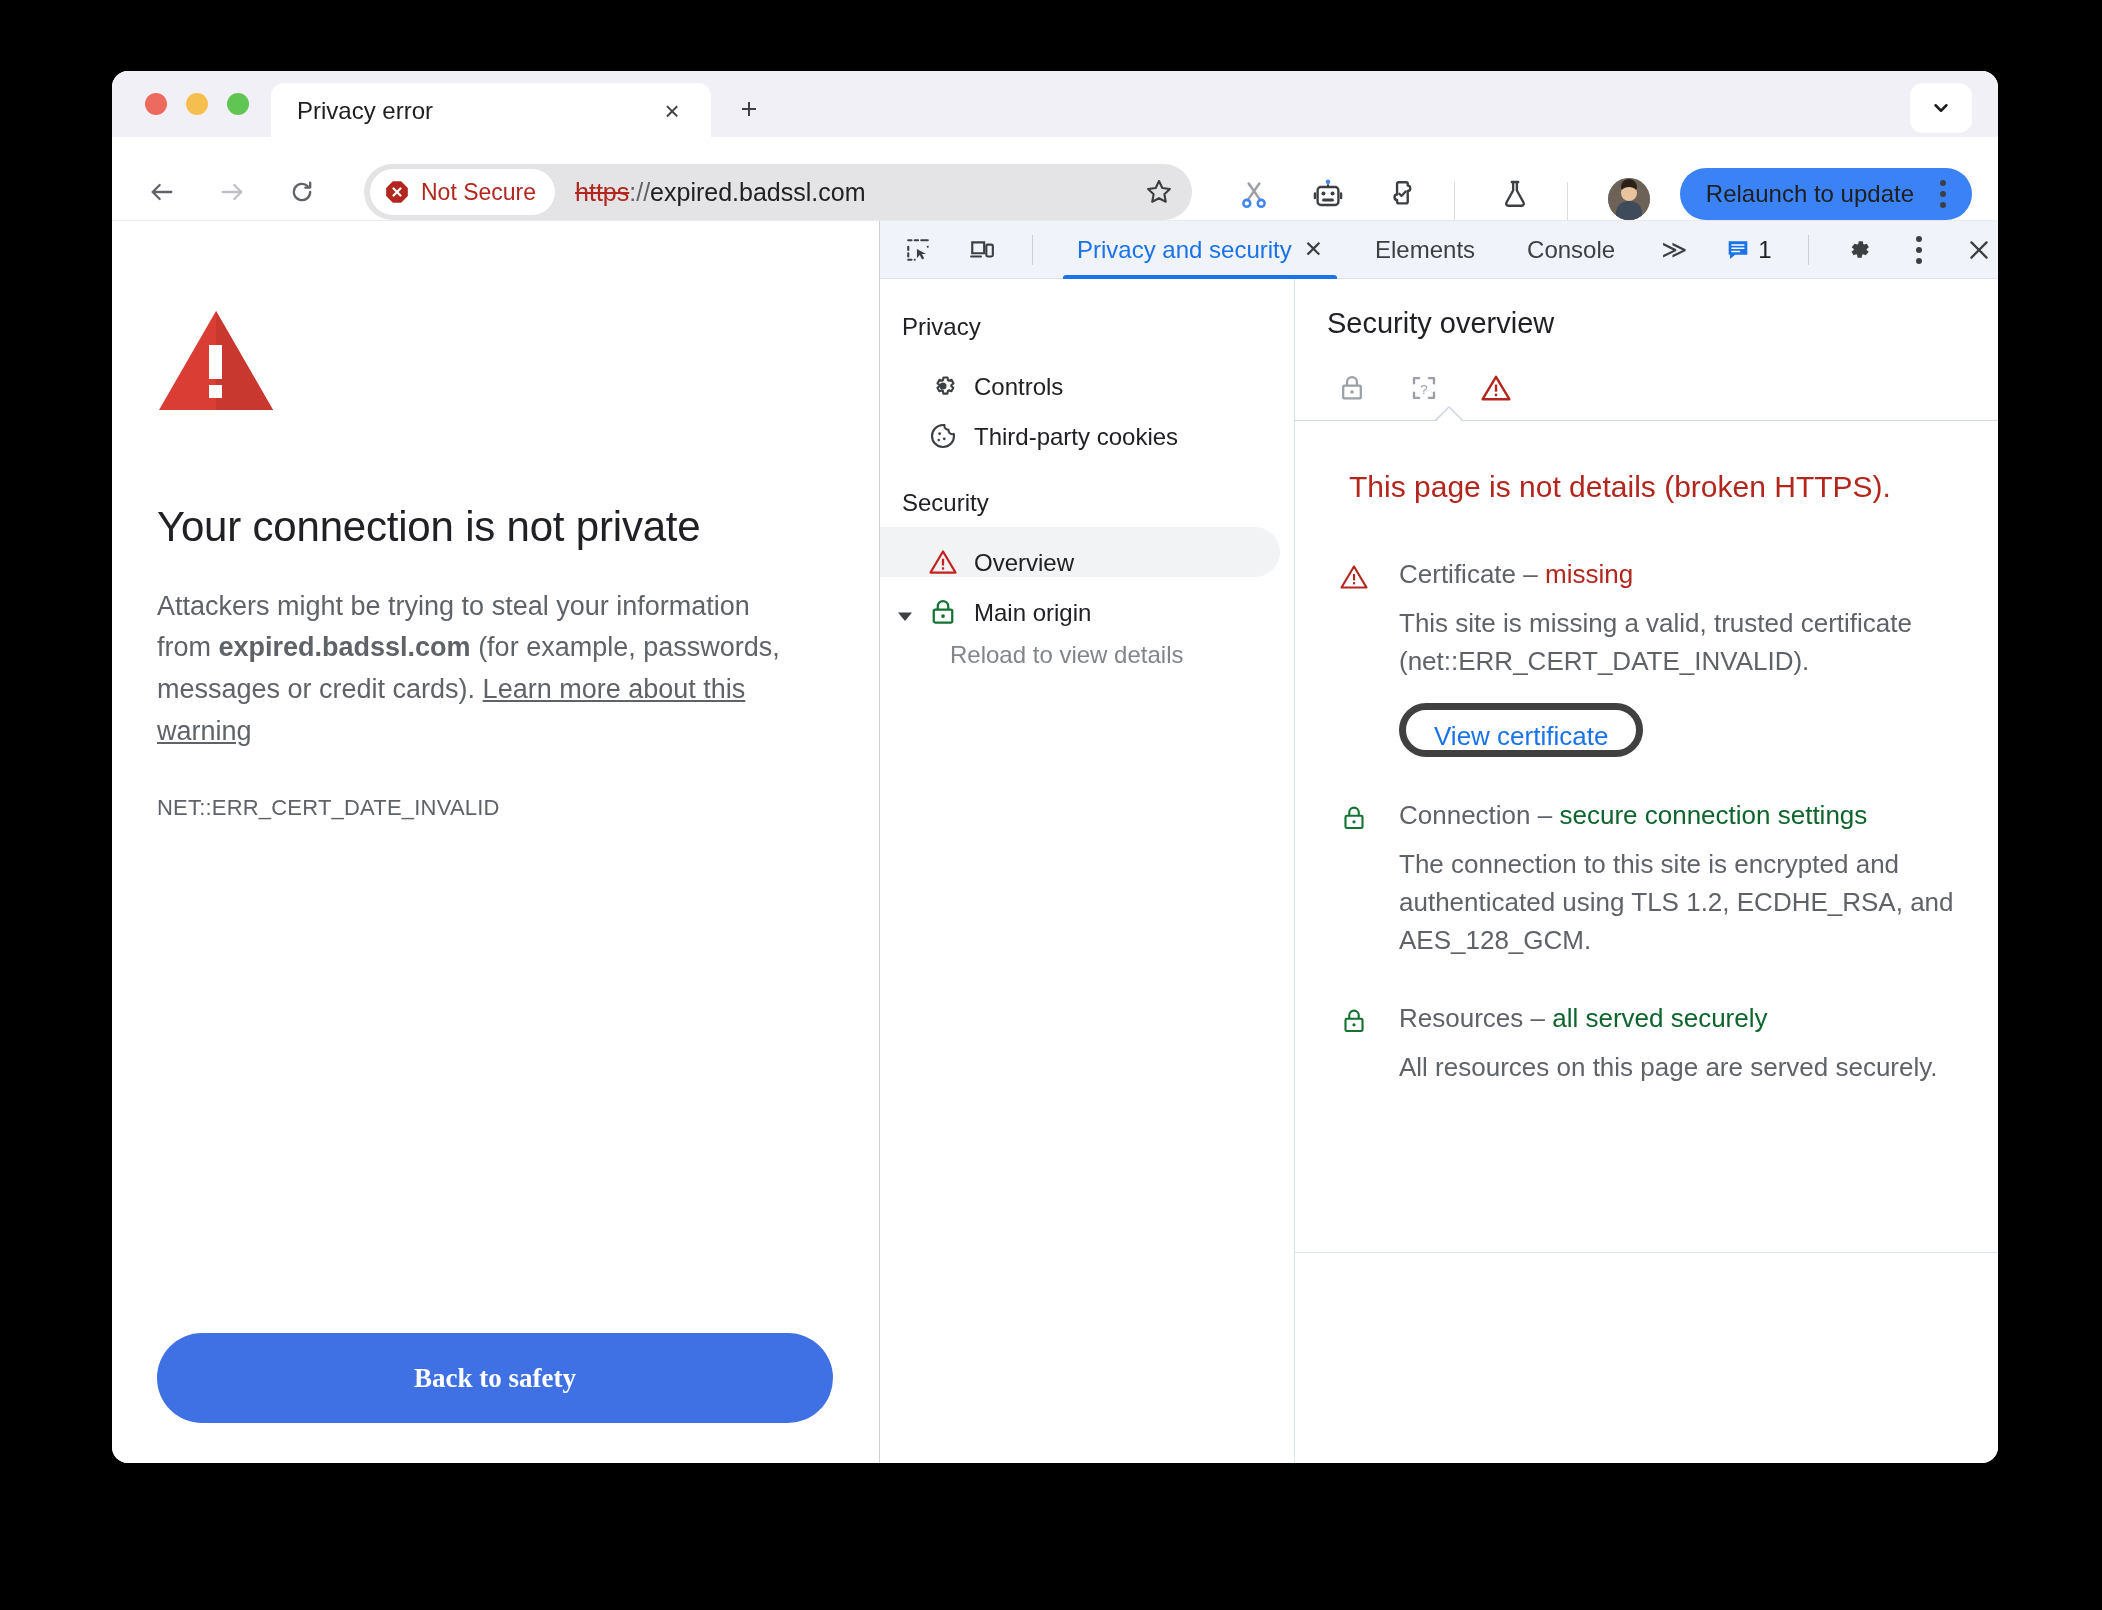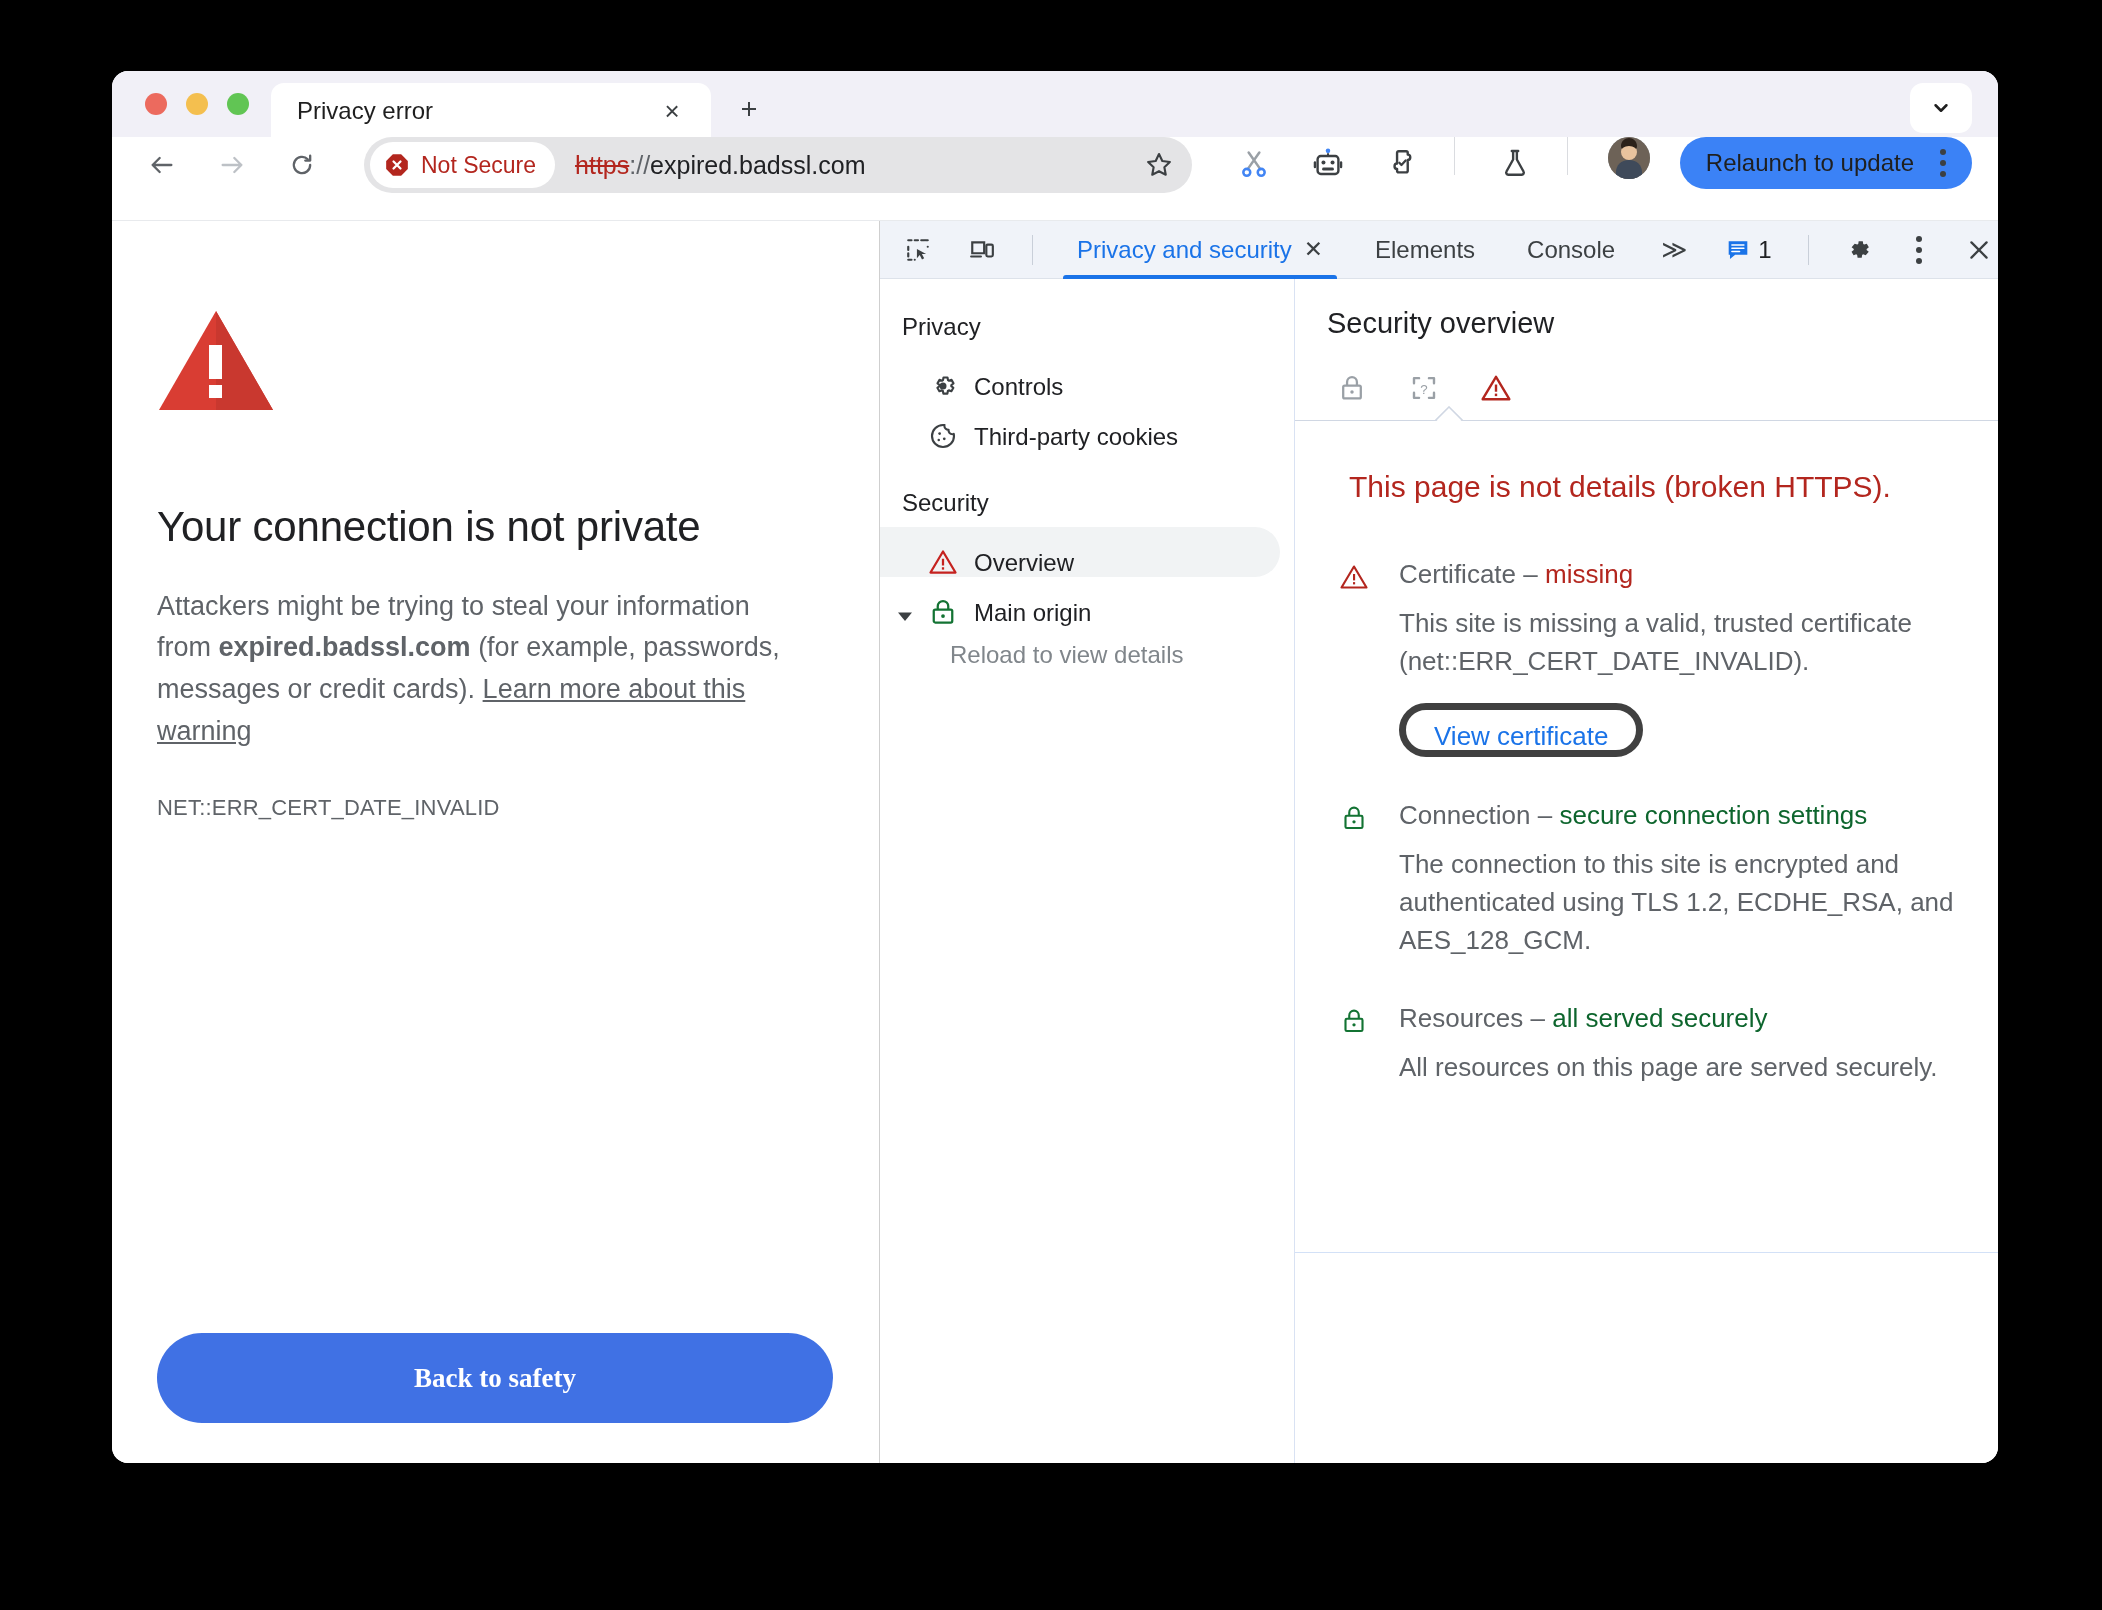--- a/index.html
+++ b/index.html
@@ -84,21 +84,21 @@
     border-radius: 13px;
     display: flex; align-items: center; justify-content: center;
   }
   .tab-search-btn svg { width: 26px; height: 26px; }
 
   
   .toolbar {
     height: 84px;
     background: #fff;
     display: flex;
-    align-items: flex-start;
+    align-items: flex-end;
     padding: 0 26px 0 22px;
     gap: 14px;
     flex: none;
     border-bottom: 1px solid #e8eaed;
   }
   .navbtn {
     width: 56px; height: 56px;
     display: flex; align-items: center; justify-content: center;
     border-radius: 50%;
     color: #5f6368;

